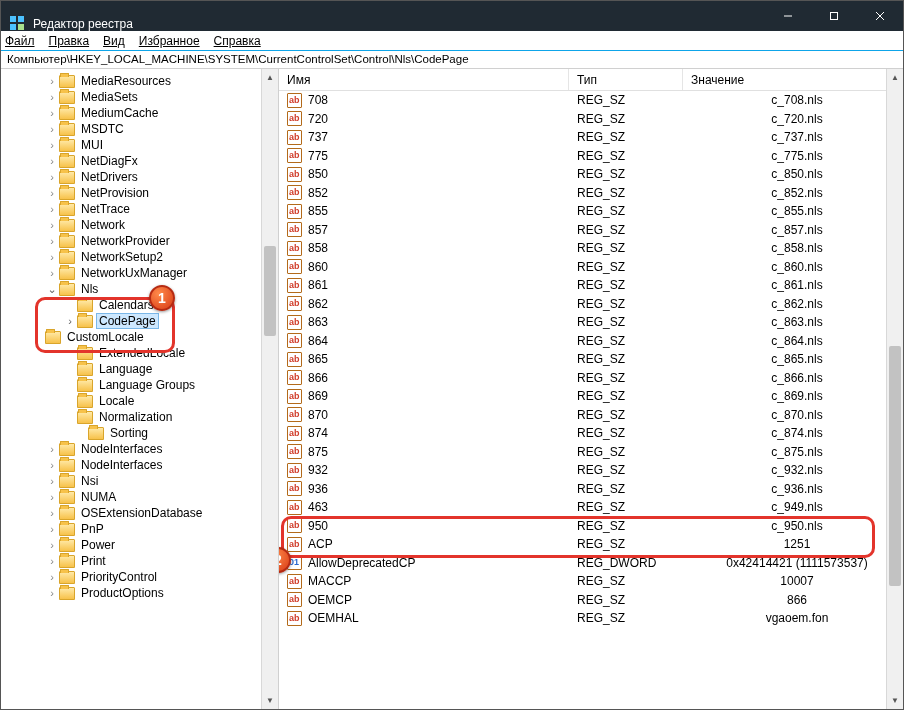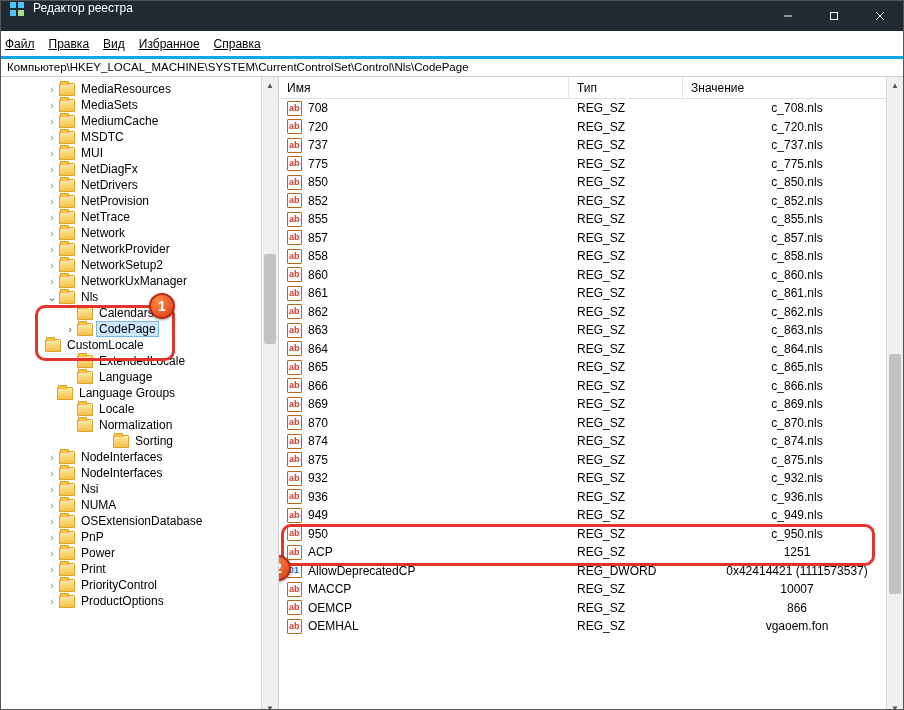--- a/index.html
+++ b/index.html
@@ -10,37 +10,37 @@
     width: 904px;
     height: 710px;
     overflow: hidden;
     border: 1px solid #555;
   }
   .titlebar {
     background: #202a33;
     color: #fff;
     height: 30px;
     display: flex;
-    align-items: flex-start;
+    align-items: flex-end;
     padding-left: 8px;
   }
   .titlebar .app-icon {
     width: 16px; height: 16px; margin-right: 8px;
     display:inline-block;
   }
   .titlebar .title { flex: 1; font-size: 12px; }
   .win-controls { display:flex; height:100%; }
   .win-btn { width:46px; display:flex; align-items:center; justify-content:center; color:#fff; font-size:10px;}
   .menubar {
     background:#fff;
-    height:28px;
+    height:20px;
     display:flex;
     align-items:center;
     padding-left:4px;
-    border-bottom:3px solid #0ea5e9;
+    border-bottom:1px solid #0ea5e9;
     font-size:12px;
   }
   .menubar span { margin-right:14px; cursor:default;}
   .menubar span u { text-decoration: underline; }
   .addressbar {
     height:18px;
     font-size:11.5px;
     padding:2px 6px;
     border-bottom:1px solid #d0d0d0;
     color:#000;
@@ -317,36 +317,36 @@
       <div class="tree-item" style="padding-left: 62px;">
         <span class="chev" style="color: rgb(102, 102, 102);"></span>
         <span class="folder"></span>
         <span class="label">ExtendedLocale</span>
       </div>
       <div class="tree-item" style="padding-left: 62px;">
         <span class="chev" style="color: rgb(102, 102, 102);"></span>
         <span class="folder"></span>
         <span class="label">Language</span>
       </div>
-      <div class="tree-item" style="padding-left: 42px;">
+      <div class="tree-item" style="padding-left: 62px;">
         <span class="chev" style="color: rgb(102, 102, 102);"></span>
         <span class="folder"></span>
         <span class="label">Language Groups</span>
       </div>
       <div class="tree-item" style="padding-left: 62px;">
         <span class="chev" style="color: rgb(102, 102, 102);"></span>
         <span class="folder"></span>
         <span class="label">Locale</span>
       </div>
       <div class="tree-item" style="padding-left: 62px;">
         <span class="chev" style="color: rgb(102, 102, 102);"></span>
         <span class="folder"></span>
         <span class="label">Normalization</span>
       </div>
-      <div class="tree-item" style="padding-left: 98px;">
+      <div class="tree-item" style="padding-left: 73px;">
         <span class="chev" style="color: rgb(102, 102, 102);"></span>
         <span class="folder"></span>
         <span class="label">Sorting</span>
       </div>
       <div class="tree-item" style="padding-left: 44px;">
         <span class="chev" style="color: rgb(136, 136, 136); font-size: 11px;">›</span>
         <span class="folder"></span>
         <span class="label">NodeInterfaces</span>
       </div>
       <div class="tree-item" style="padding-left: 44px;">
@@ -574,21 +574,21 @@
           <div class="cell name">
             <span class="val-icon"></span>
             <span>936</span>
           </div>
           <div class="cell type">REG_SZ</div>
           <div class="cell value">c_936.nls</div>
         </div>
         <div class="list-row">
           <div class="cell name">
             <span class="val-icon"></span>
-            <span>949</span>
+            <span>463</span>
           </div>
           <div class="cell type">REG_SZ</div>
           <div class="cell value">c_949.nls</div>
         </div>
         <div class="list-row">
           <div class="cell name">
             <span class="val-icon"></span>
             <span>950</span>
           </div>
           <div class="cell type">REG_SZ</div>

